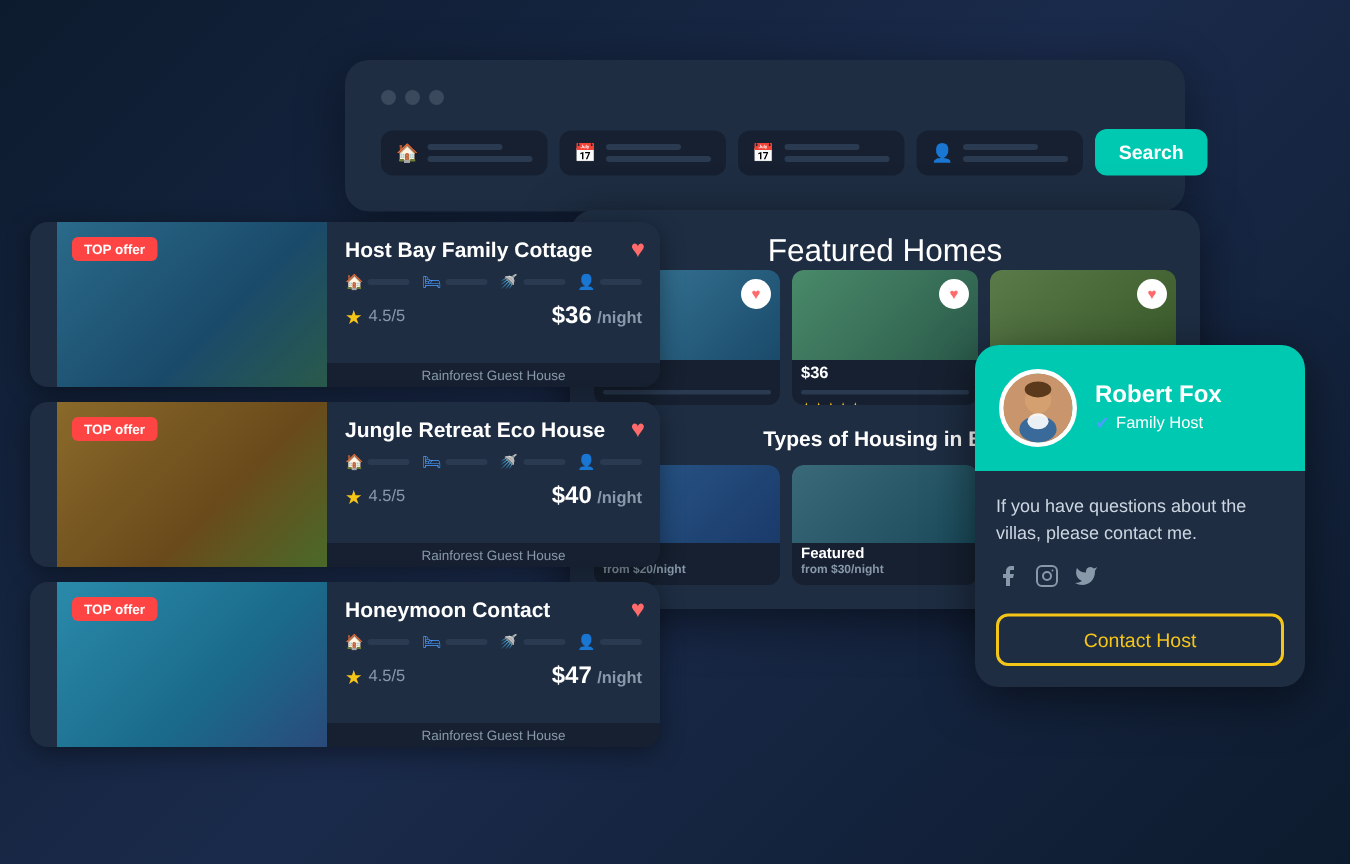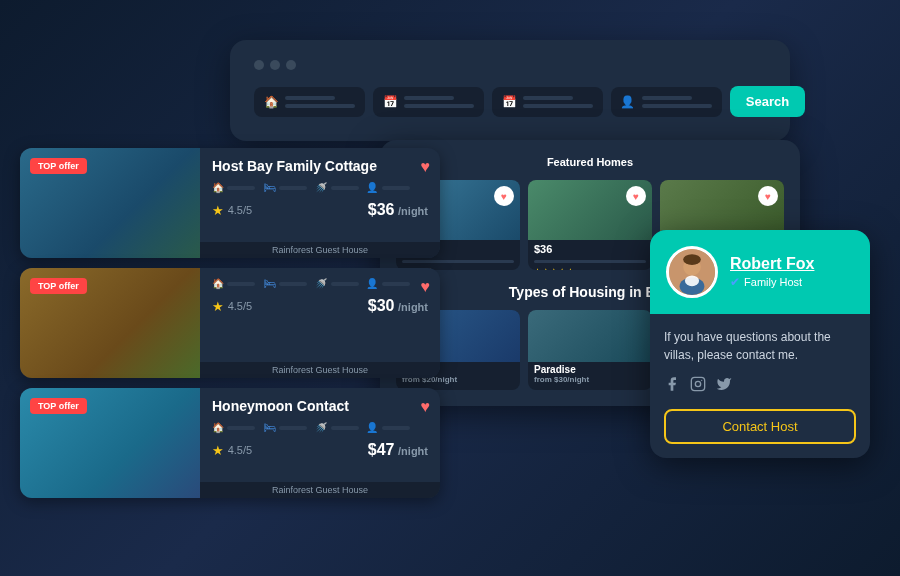--- a/index.html
+++ b/index.html
@@ -83,24 +83,23 @@
       left: 380px;
       width: 420px;
       background: #1e2d42;
       border-radius: 16px;
       padding: 16px;
       z-index: 2;
       box-shadow: 0 8px 32px rgba(0,0,0,0.5);
     }
     .featured-title {
       color: #ffffff;
-      font-size: 11px;
-      font-weight: 700;
+      font-size: 21px;
+      font-weight: 400;
       text-align: center;
-      margin-bottom: 12px;
     }
     .featured-grid {
       display: grid;
       grid-template-columns: repeat(3, 1fr);
       gap: 8px;
       margin-bottom: 14px;
     }
     .featured-card {
       background: #162030;
       border-radius: 8px;
@@ -213,20 +212,21 @@
       overflow: hidden;
       box-shadow: 0 4px 16px rgba(0,0,0,0.4);
       position: relative;
       height: 110px;
     }
     .listing-img {
       width: 180px;
       height: 110px;
       flex-shrink: 0;
       position: relative;
+      margin-left: 18px;
     }
     .listing-img-bg {
       width: 100%;
       height: 100%;
     }
     .img-cottage { background: linear-gradient(135deg, #2a6a8a 0%, #1a4a6a 60%, #2a5a4a 100%); }
     .img-eco { background: linear-gradient(135deg, #8a6a2a 0%, #6a4a1a 60%, #4a6a2a 100%); }
     .img-paradise { background: linear-gradient(135deg, #2a8aaa 0%, #1a6a8a 60%, #2a4a7a 100%); }
 
     .top-offer-badge {
@@ -336,21 +336,20 @@
       display: flex;
       align-items: center;
       justify-content: center;
       overflow: hidden;
       flex-shrink: 0;
     }
     .host-name {
       color: #fff;
       font-size: 16px;
       font-weight: 700;
-      text-decoration: underline;
     }
     .host-badge {
       display: flex;
       align-items: center;
       gap: 4px;
       margin-top: 2px;
     }
     .host-badge-icon {
       color: #4a9eff;
       font-size: 12px;
@@ -478,21 +477,21 @@
   <div class="featured-subtitle">Types of Housing in Bali</div>
   <div class="housing-types">
     <div class="housing-type-card">
       <div class="ht-img ht-img-1"></div>
       <div class="ht-badge red">HOT</div>
       <div class="ht-label">Houses</div>
       <div class="ht-sublabel">from $20/night</div>
     </div>
     <div class="housing-type-card">
       <div class="ht-img ht-img-2"></div>
-      <div class="ht-label">Paradise</div>
+      <div class="ht-label">Featured</div>
       <div class="ht-sublabel">from $30/night</div>
     </div>
     <div class="housing-type-card">
       <div class="ht-img ht-img-3"></div>
       <div class="ht-badge">TOP</div>
       <div class="ht-label">Villas</div>
       <div class="ht-sublabel">from $30/night</div>
     </div>
   </div>
 </div>
@@ -539,20 +538,21 @@
     </div>
   </div>
 
   <div class="listing-card">
     <div class="listing-img">
       <div class="listing-img-bg img-eco"></div>
       <div class="top-offer-badge">TOP offer</div>
     </div>
     <div class="listing-info">
       <span class="listing-heart">♥</span>
+      <div class="listing-title">Jungle Retreat Eco House</div>
       <div class="listing-meta">
         <div class="meta-item">
           <span class="meta-icon">🏠</span>
           <div class="meta-line"></div>
         </div>
         <div class="meta-item">
           <span class="meta-icon">🛏</span>
           <div class="meta-line"></div>
         </div>
         <div class="meta-item">
@@ -563,21 +563,21 @@
           <span class="meta-icon">👤</span>
           <div class="meta-line"></div>
         </div>
       </div>
       <div class="listing-footer">
         <div class="listing-rating">
           <span class="star-yellow">★</span>
           <span class="rating-text">4.5/5</span>
         </div>
         <div class="listing-price">
-          <span class="price-amount">$30</span>
+          <span class="price-amount">$40</span>
           <span class="price-night">/night</span>
         </div>
       </div>
       <div class="listing-type-bar">Rainforest Guest House</div>
     </div>
   </div>
 
   <div class="listing-card">
     <div class="listing-img">
       <div class="listing-img-bg img-paradise"></div>

